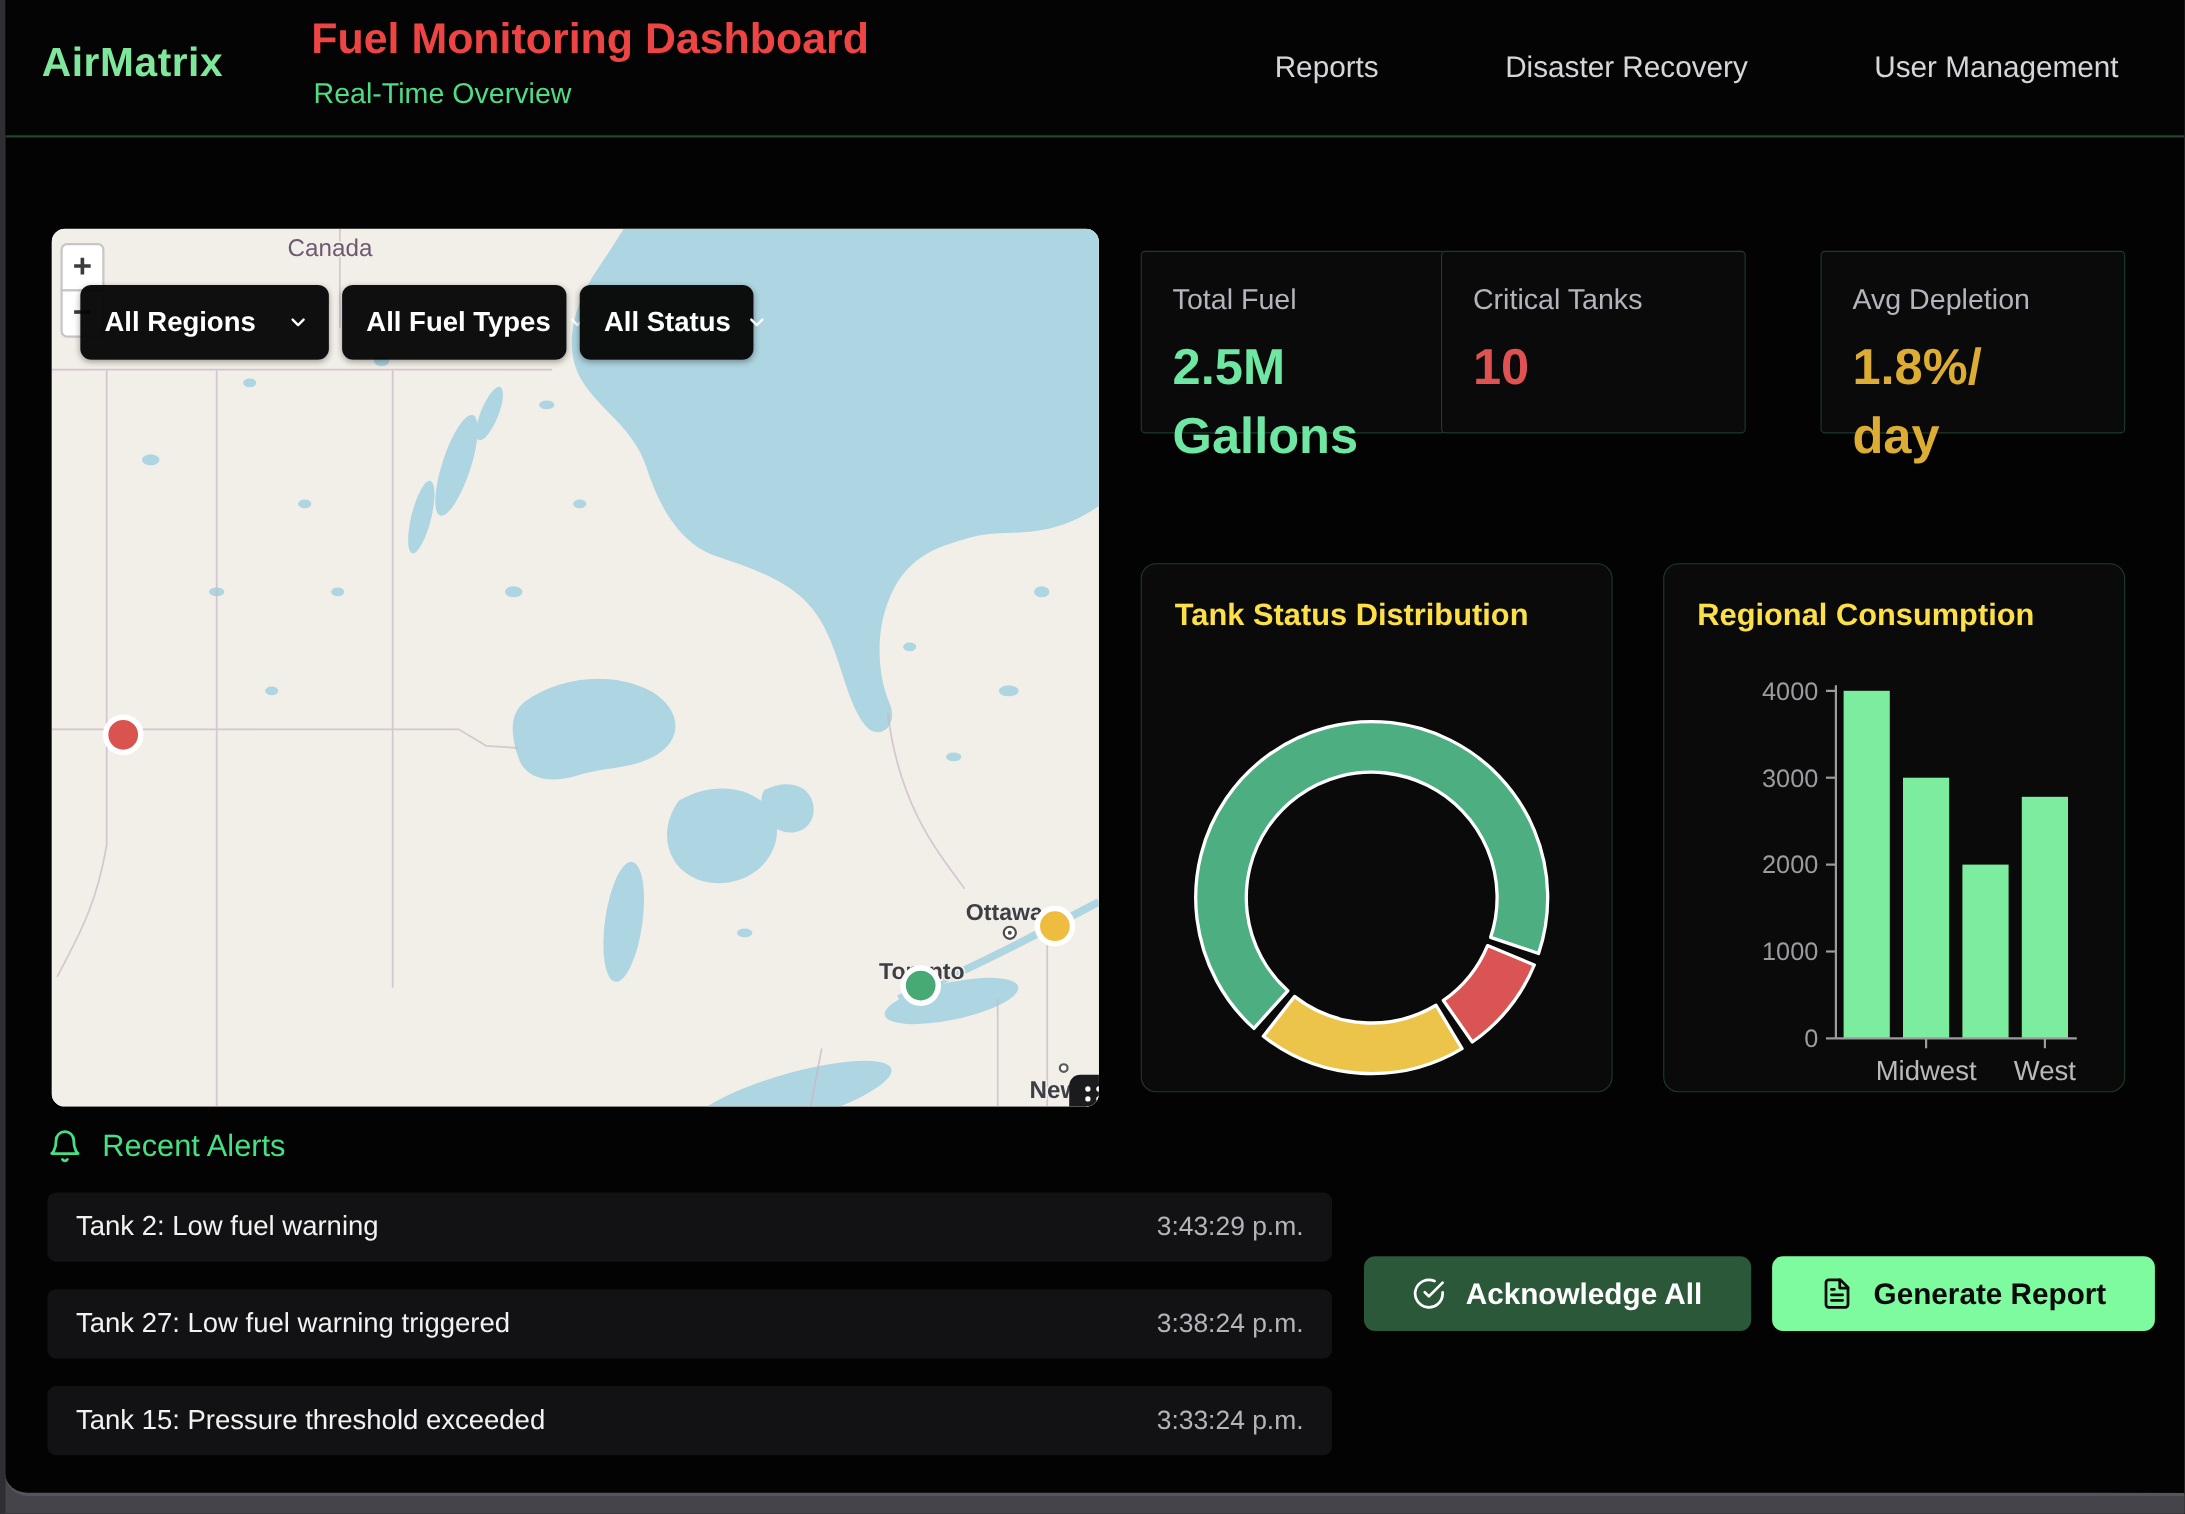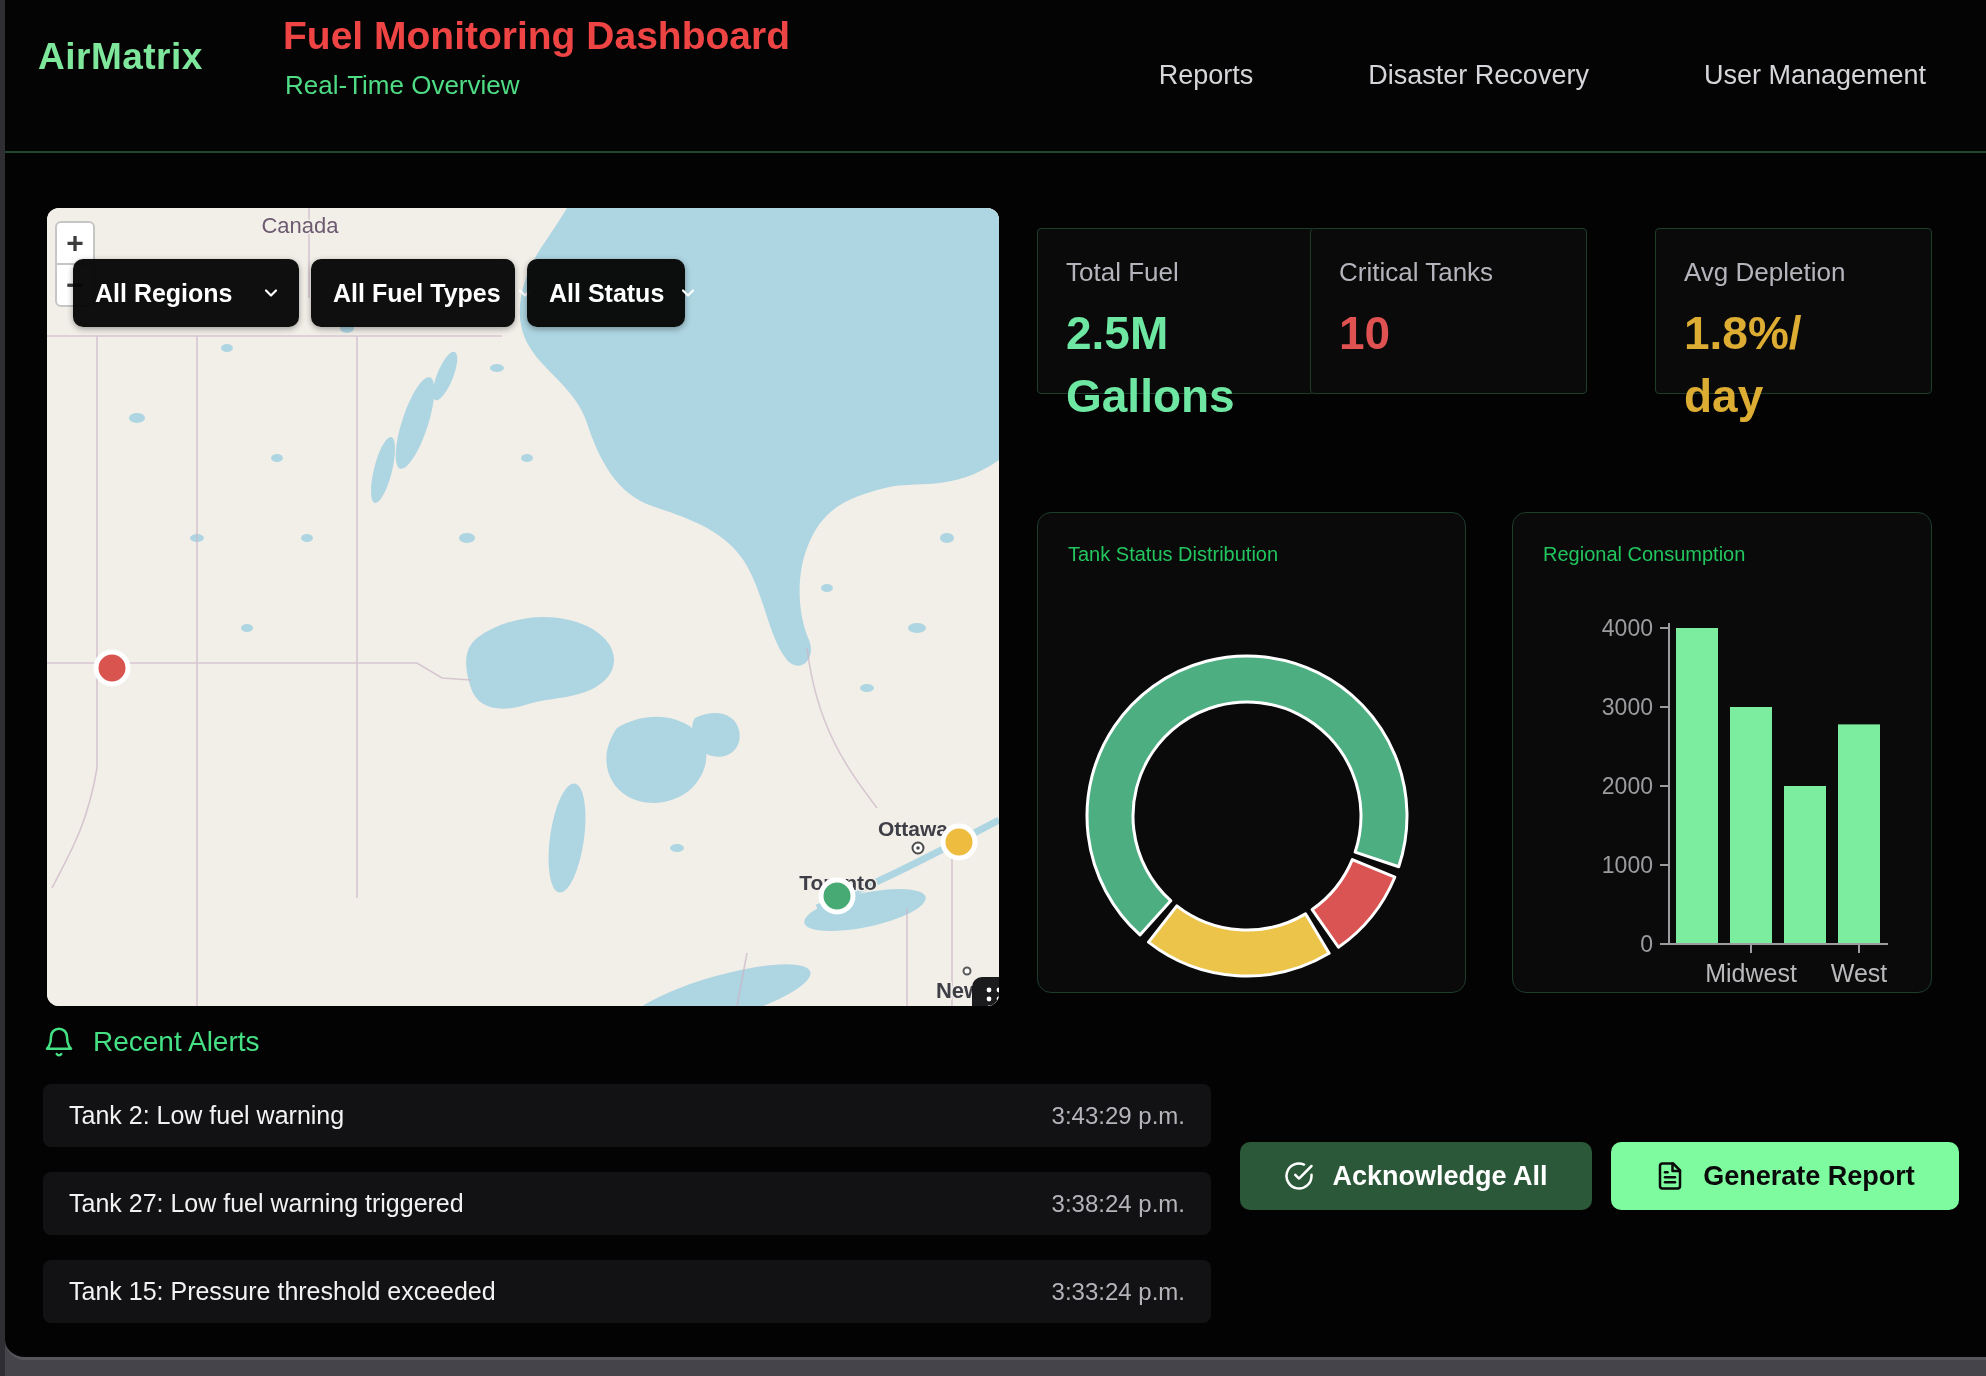--- a/index.html
+++ b/index.html
@@ -3,21 +3,21 @@
 <meta charset="utf-8">
 <style>
   html,body{margin:0;padding:0;width:1986px;height:1376px;overflow:hidden;
     background:#44444a;font-family:"Liberation Sans","DejaVu Sans",sans-serif;}
   .page{position:relative;width:1986px;height:1376px;}
   .left-strip{position:absolute;left:0;top:0;width:5px;height:1376px;background:#2e2e33;}
   .app{position:absolute;left:5px;top:0;width:1981px;height:1360px;background:#030303;
     border-bottom-left-radius:20px;border-bottom:3px solid #55555c;box-sizing:border-box;}
 
   
-  .header{position:absolute;left:0;top:0;width:100%;height:153px;background:#040404;
+  .header{position:absolute;left:0;top:0;width:100%;height:125px;background:#040404;
     border-bottom:2px solid #1f4631;box-sizing:border-box;}
   .logo{position:absolute;left:33px;top:36px;font-size:37px;font-weight:700;color:#7ee79b;letter-spacing:.5px;}
   .page-title{position:absolute;left:278px;top:14px;font-size:39px;font-weight:700;color:#ef4444;margin:0;}
   .page-subtitle{position:absolute;left:280px;top:70px;font-size:26px;font-weight:500;color:#4edc85;}
   .nav{position:absolute;right:60px;top:0;height:100%;display:flex;align-items:center;gap:115px;}
   .nav-item{font-size:27px;color:#d6d6da;cursor:pointer;white-space:nowrap;}
 
   
   .map-panel{position:absolute;left:42px;top:208px;width:952px;height:798px;border-radius:12px;
     overflow:hidden;background:#f2efe9;}
@@ -44,21 +44,21 @@
     border:1.5px solid #1d3d2b;border-radius:4px;box-sizing:border-box;padding:28px 28px;}
   .stat-1{left:1032px;} .stat-2{left:1305px;} .stat-3{left:1650px;}
   .stat-label{font-size:26px;color:#b4b4bc;margin-bottom:14px;}
   .stat-value{font-size:46px;font-weight:700;line-height:1.38;white-space:pre-line;}
 
   
   .chart-card{position:absolute;top:512px;height:481px;background:#0a0a0b;border:1.5px solid #1d3d2b;
     border-radius:14px;box-sizing:border-box;}
   .donut-card{left:1032px;width:429px;}
   .bar-card{left:1507px;width:420px;}
-  .chart-title{position:absolute;left:30px;top:30px;font-size:20px;font-weight:400;color:#22c55e;}
+  .chart-title{position:absolute;left:30px;top:30px;font-size:28px;font-weight:700;color:#fde047;}
   .chart-card svg{position:absolute;left:0;top:0;}
   .chart-card svg text{font-family:"Liberation Sans","DejaVu Sans",sans-serif;}
 
   
   .alerts-heading{position:absolute;left:38px;top:1022px;display:flex;align-items:center;gap:18px;height:40px;}
   .alerts-heading .hd{font-size:28px;font-weight:400;color:#45e084;}
   .alert-row{position:absolute;left:38px;width:1168px;height:63px;background:#121214;border-radius:8px;
     display:flex;align-items:center;justify-content:space-between;padding:0 26px;box-sizing:border-box;cursor:default;}
   .alert-msg{font-size:25px;color:#f2f2f2;}
   .alert-time{font-size:24px;color:#b4b4ba;}

